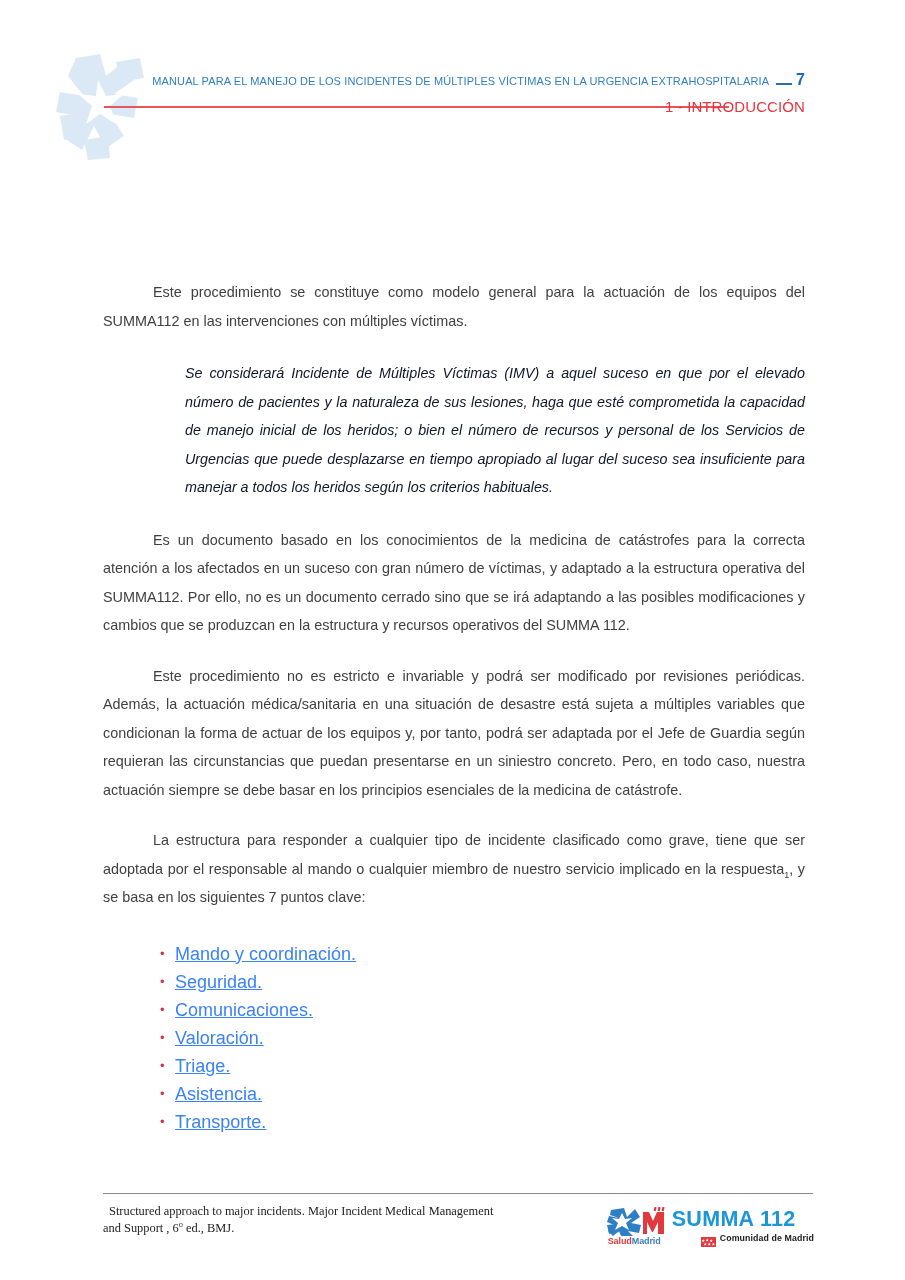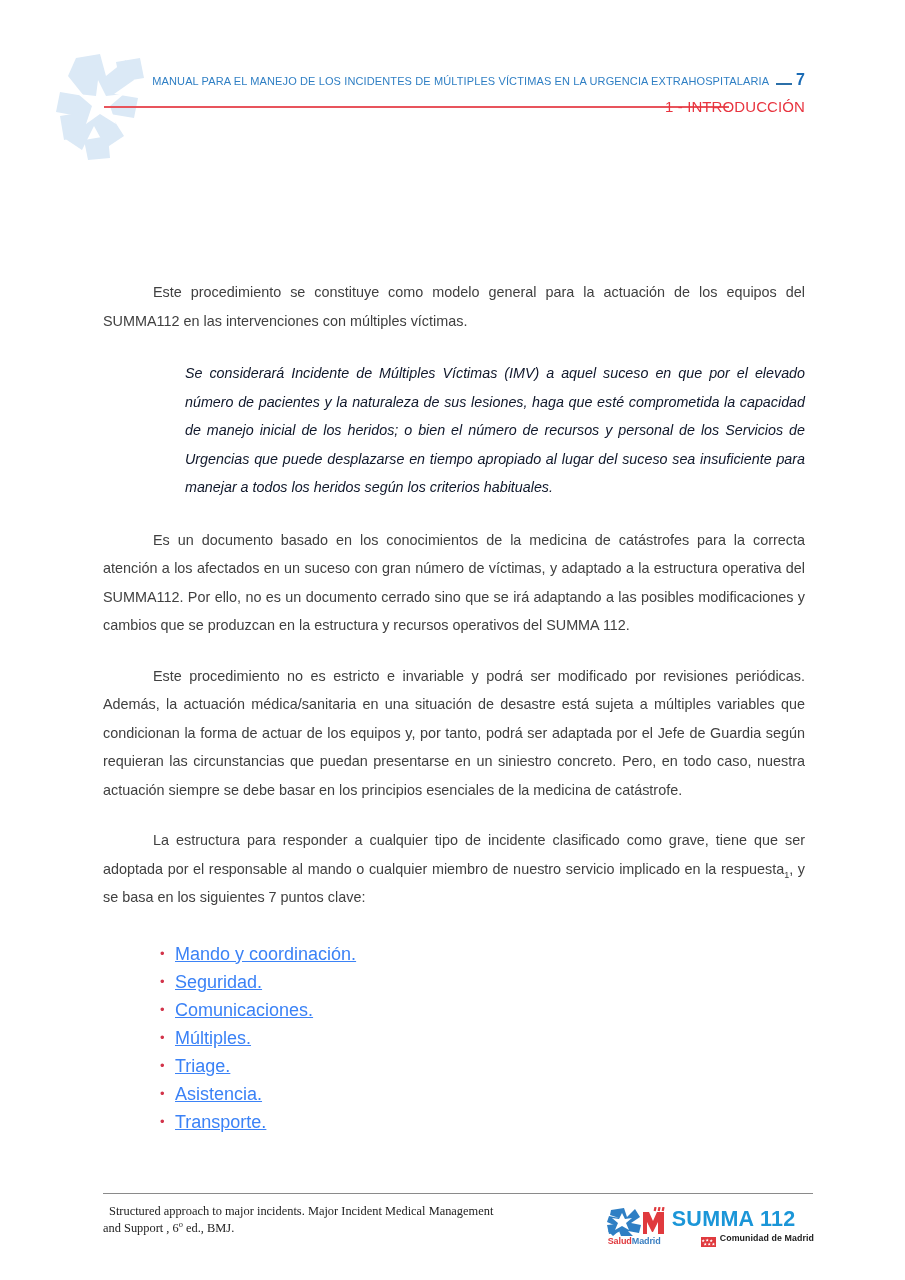--- a/index.html
+++ b/index.html
@@ -316,21 +316,21 @@
     <p class="body">Es un documento basado en los conocimientos de la medicina de catástrofes para la correcta atención a los afectados en un suceso con gran número de víctimas, y adaptado a la estructura operativa del SUMMA112. Por ello, no es un documento cerrado sino que se irá adaptando a las posibles modificaciones y cambios que se produzcan en la estructura y recursos operativos del SUMMA 112.</p>
 
     <p class="body">Este procedimiento no es estricto e invariable y podrá ser modificado por revisiones periódicas. Además, la actuación médica/sanitaria en una situación de desastre está sujeta a múltiples variables que condicionan la forma de actuar de los equipos y, por tanto, podrá ser adaptada por el Jefe de Guardia según requieran las circunstancias que puedan presentarse en un siniestro concreto. Pero, en todo caso, nuestra actuación siempre se debe basar en los principios esenciales de la medicina de catástrofe.</p>
 
     <p class="body"><span>La estructura para responder a cualquier tipo de incidente clasificado como grave, tiene que ser adoptada por el responsable al mando o cualquier miembro de nuestro servicio implicado en la respuesta</span><span class="footnote-ref">1</span><span>, y se basa en los siguientes 7 puntos clave:</span></p>
 
     <ul class="bullets">
       <li>Mando y coordinación.</li>
       <li>Seguridad.</li>
       <li>Comunicaciones.</li>
-      <li>Múltiples.</li>
+      <li>Valoración.</li>
       <li>Triage.</li>
       <li>Asistencia.</li>
       <li>Transporte.</li>
     </ul>
 
   </div>
 
   <div class="footer">
     <div class="footer-rule"></div>
     <div class="footer-inner">

